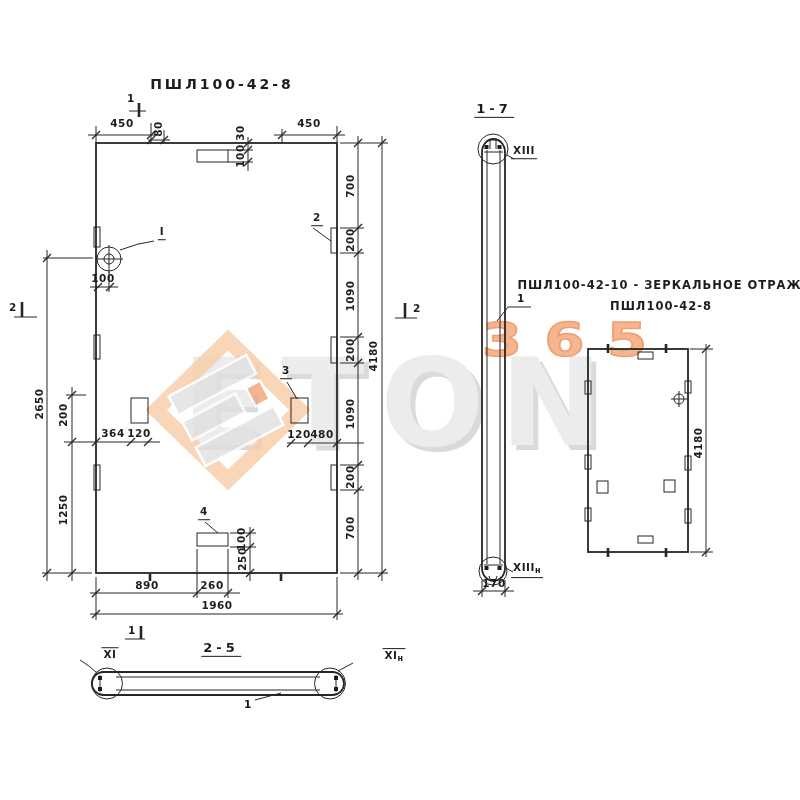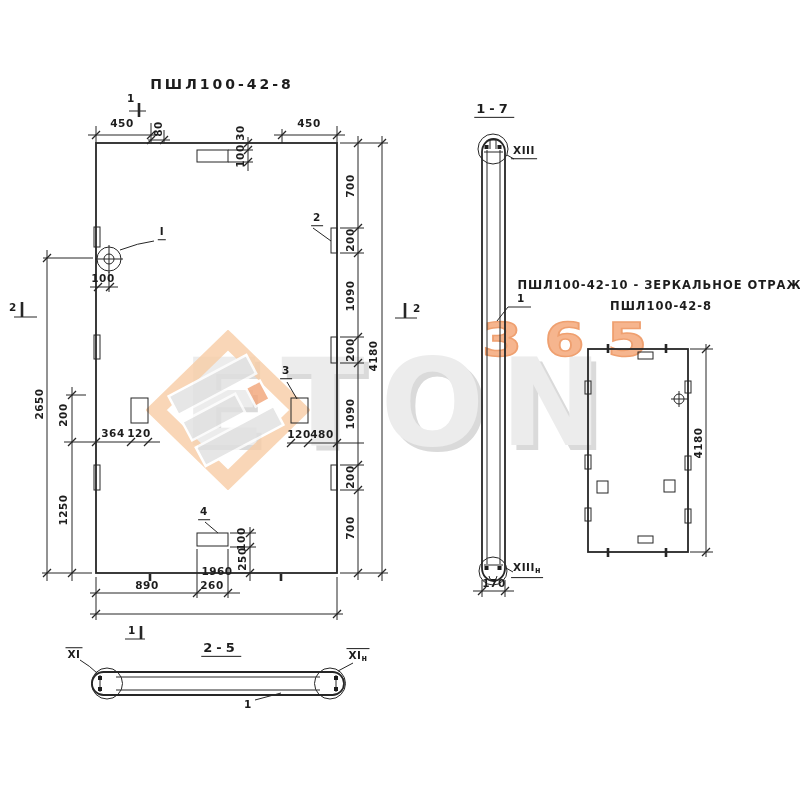--- a/index.html
+++ b/index.html
@@ -21,21 +21,21 @@
   .dot{fill:#1d1d1d;stroke:none;}
   
   #labels{position:absolute;inset:0;z-index:2;}
   .lbl{position:absolute;font-size:10.5px;font-weight:700;color:#1d1d1d;white-space:nowrap;
        transform:translate(-50%,-50%);letter-spacing:0.5px;line-height:1.1;}
   .rot{transform:translate(-50%,-50%) rotate(-90deg);}
   .big{font-size:14px;letter-spacing:3px;}
   .sec-title{font-size:13px;letter-spacing:4px;}
   .mt{font-size:11.5px;letter-spacing:1px;}
   .und{border-bottom:1.5px solid #1d1d1d;padding:0 2px 1px 2px;}
-  .ovl{border-top:1.5px solid #1d1d1d;padding:1px 2px 0 2px;}
+  .ovl{border-top:1.5px solid #1d1d1d;padding:1px 2px 0 2px;margin-left:36px;}
   .sub{font-size:8px;vertical-align:-2px;}
 </style>
 </head>
 <body>
 
 <div id="stage">
 
   <div id="watermark">
     <span class="wm-eton">ETON</span>
     <svg width="164" height="160" style="position:absolute;left:146px;top:330px">
@@ -233,21 +233,21 @@
 
     <span class="lbl" style="left:113px;top:434px">364</span>
     <span class="lbl" style="left:139px;top:434px">120</span>
     <span class="lbl" style="left:299px;top:435px">120</span>
     <span class="lbl" style="left:322px;top:435px">480</span>
 
     <span class="lbl rot" style="left:242px;top:539px">100</span>
     <span class="lbl rot" style="left:243px;top:559px">250</span>
     <span class="lbl" style="left:147px;top:586px">890</span>
     <span class="lbl" style="left:212px;top:586px">260</span>
-    <span class="lbl" style="left:217px;top:572px">1960</span>
+    <span class="lbl" style="left:217px;top:606px">1960</span>
 
     <span class="lbl sec-title und" style="left:494px;top:110px">1-7</span>
     <span class="lbl und" style="left:524px;top:152px">XIII</span>
     <span class="lbl und" style="left:527px;top:570px"><span>XIII</span><span class="sub">н</span></span>
     <span class="lbl" style="left:521px;top:299px">1</span>
     <span class="lbl" style="left:494px;top:584px">170</span>
 
     <span class="lbl mt" style="left:679px;top:285px">ПШЛ100-42-10 - ЗЕРКАЛЬНОЕ ОТРАЖЕНИЕ</span>
     <span class="lbl mt" style="left:661px;top:306px">ПШЛ100-42-8</span>
     <span class="lbl rot" style="left:699px;top:443px">4180</span>

